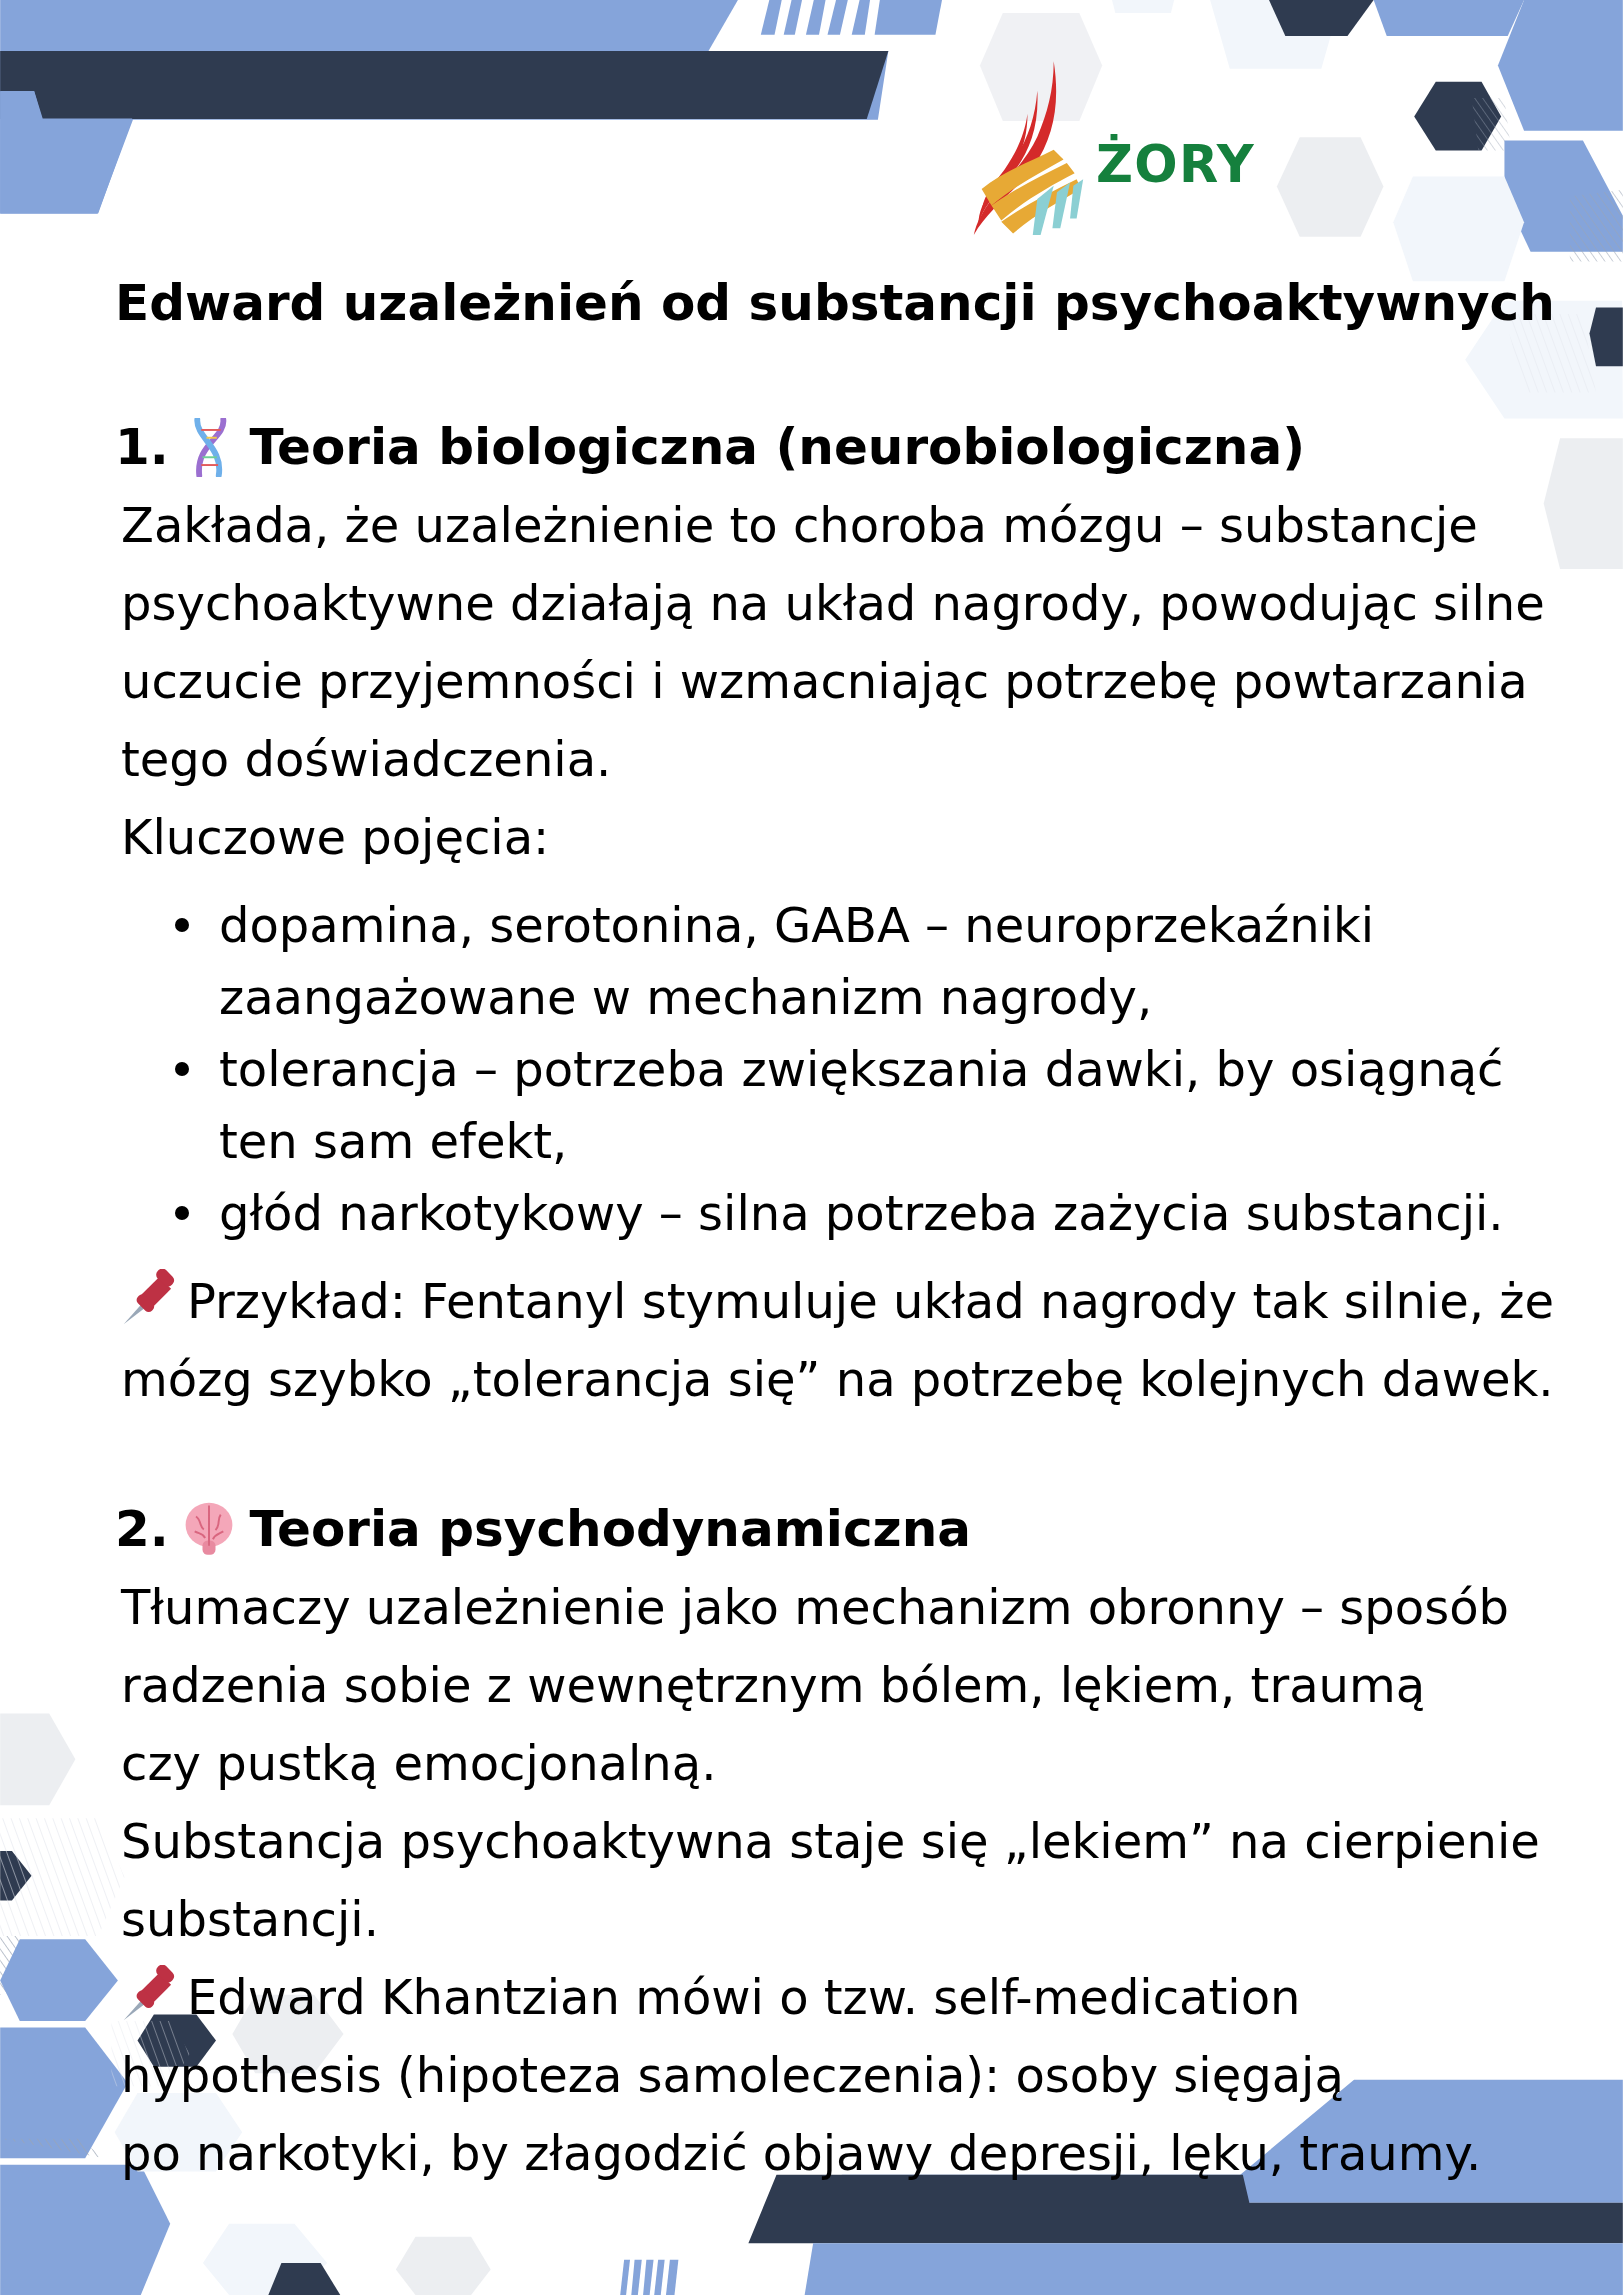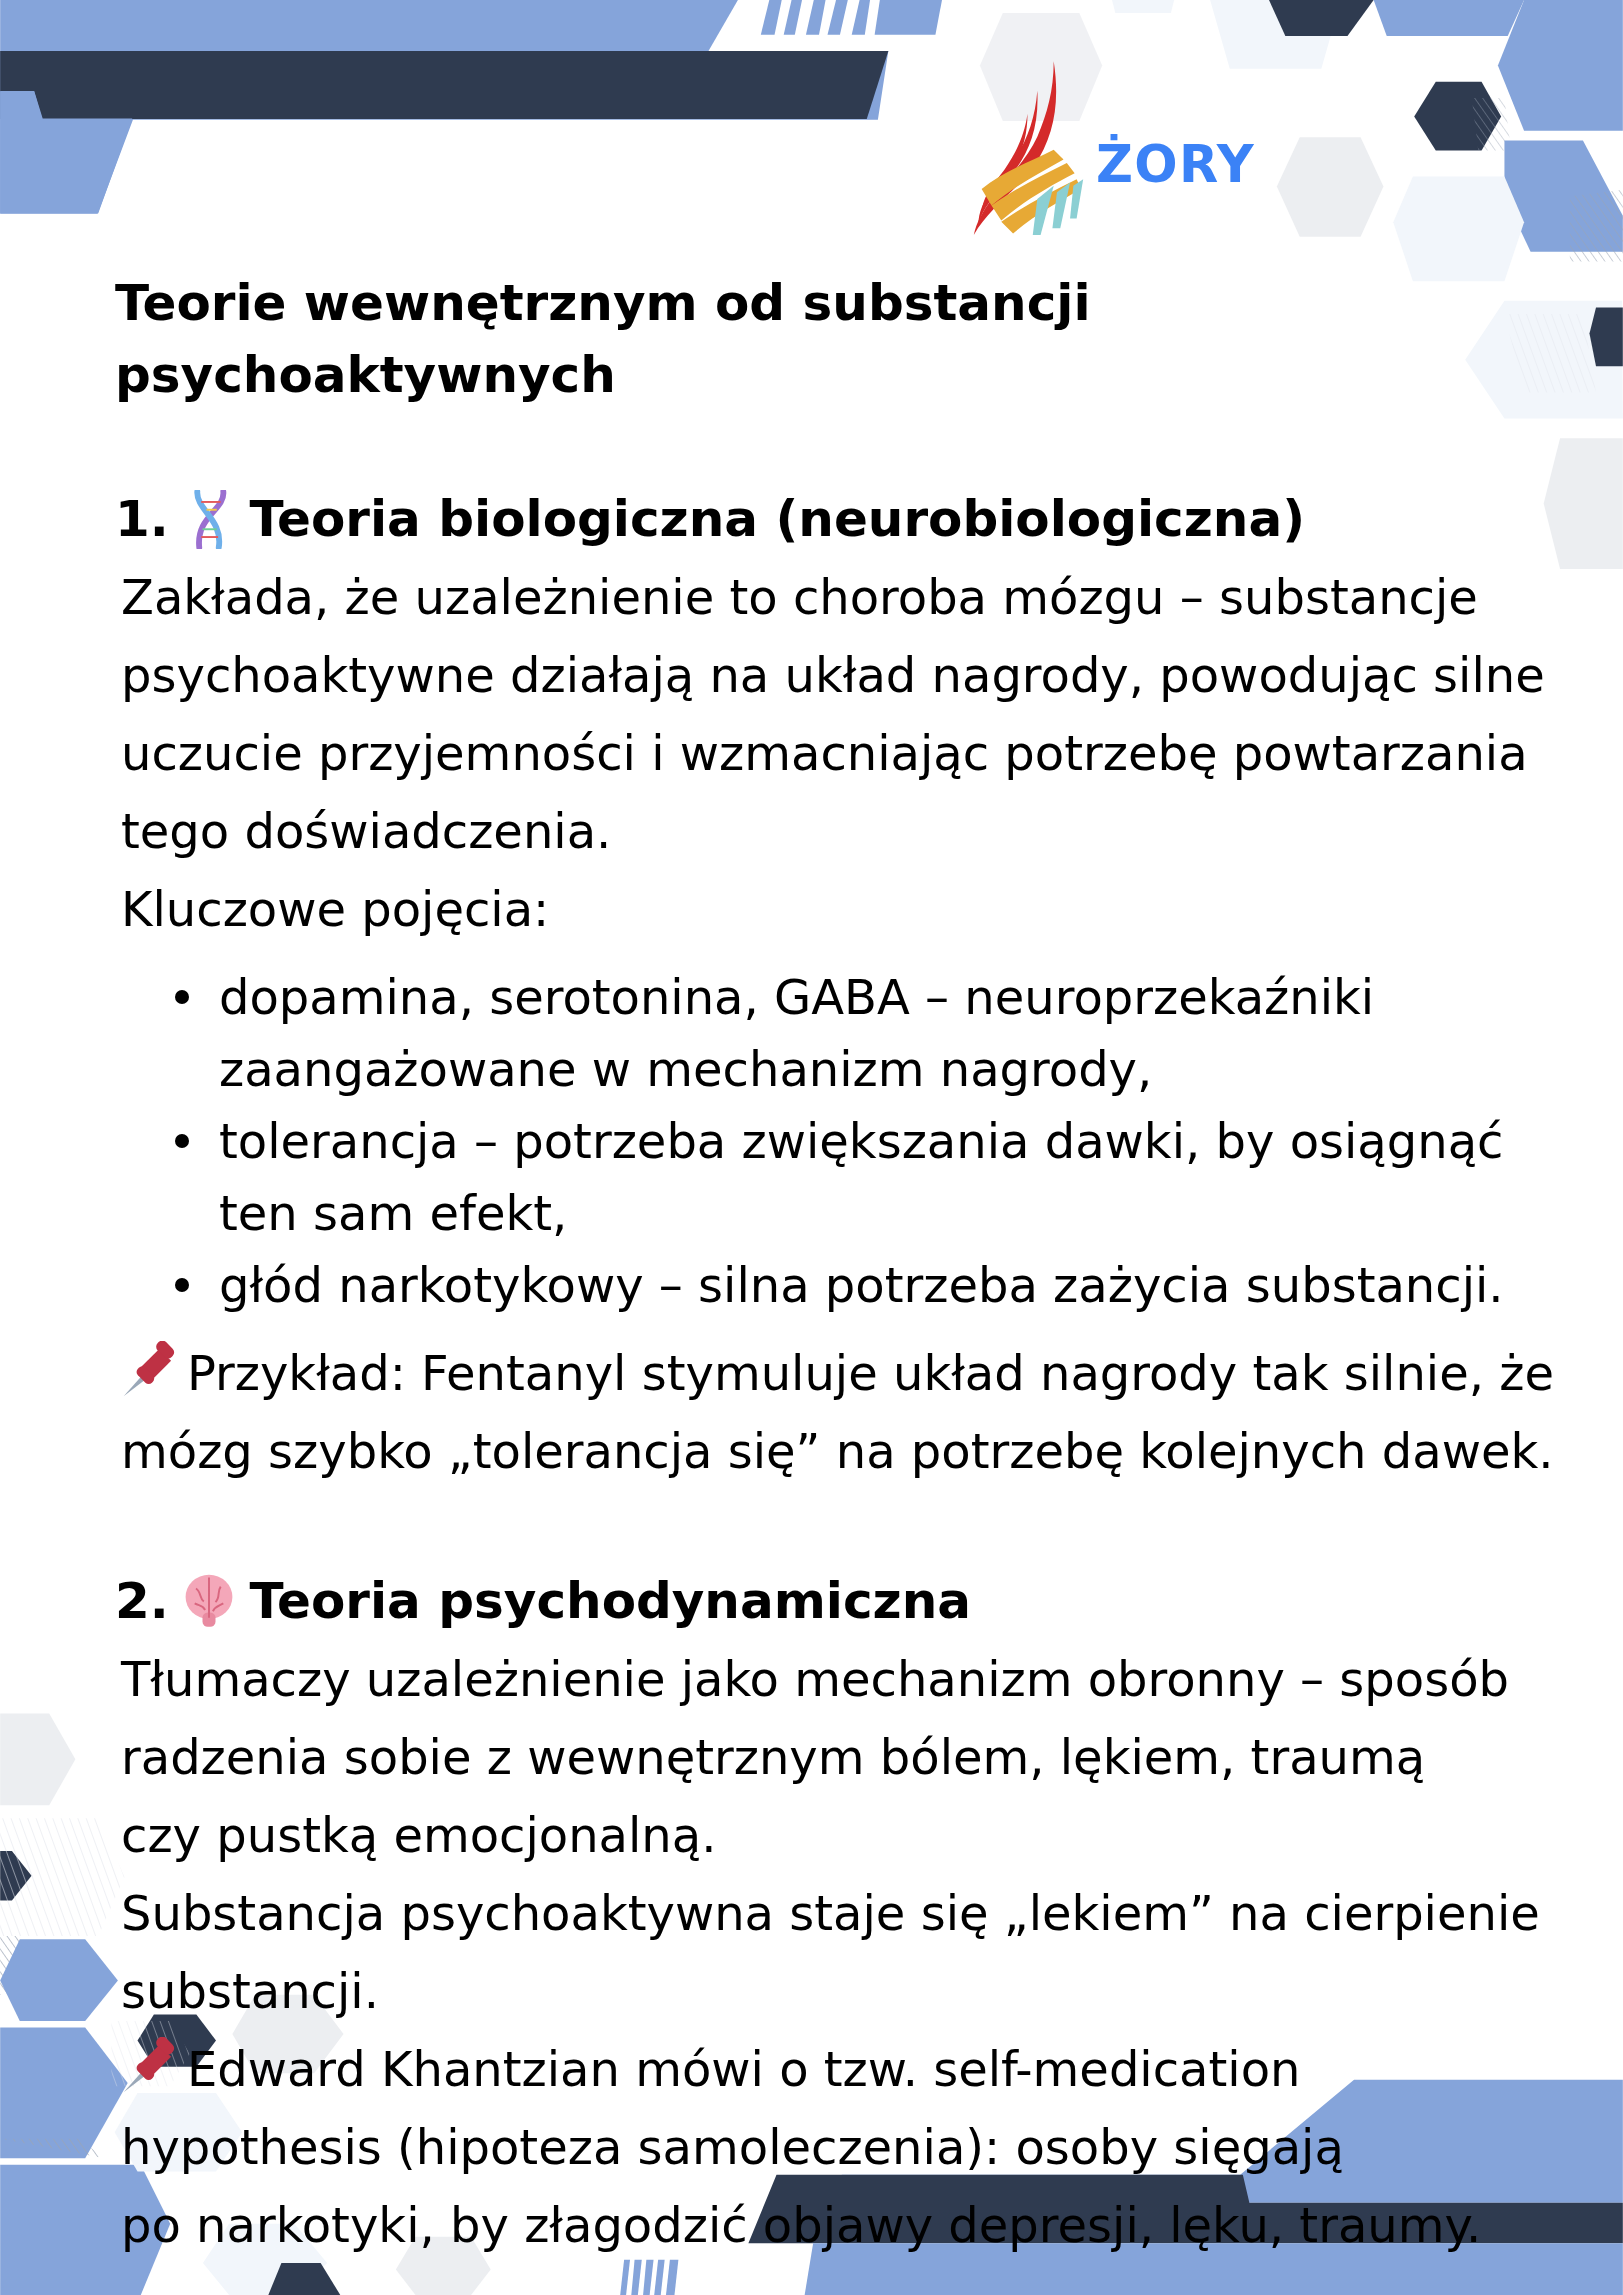--- a/index.html
+++ b/index.html
@@ -1,19 +1,19 @@
 <!DOCTYPE html>
 <html style="font-size:10.5px"><head>
 <meta charset="utf-8">
 <style>
   html, body { margin: 0; padding: 0; }
   body { width: 1623px; height: 2295px; position: relative; overflow: hidden; background: #ffffff; font-family: "DejaVu Sans", "Liberation Sans", sans-serif; color: #000; }
   .deco { position: absolute; inset: 0; pointer-events: none; }
   .logo { position: absolute; left: 962px; top: 58px; width: 275px; height: 177px; }
-  .logo-text { position: absolute; left: 134px; top: 77px; font-family: "DejaVu Sans", sans-serif; font-weight: bold; font-size: 51px; color: #3b82f6; letter-spacing: 1.3px; }
+  .logo-text { position: absolute; left: 134px; top: 77px; font-family: "DejaVu Sans", sans-serif; font-weight: bold; font-size: 51px; color: #15803d; letter-spacing: 1.3px; }
   .content { position: absolute; left: 115px; top: 267px; width: 1452px; }
   .title { font-weight: bold; font-size: 50px; line-height: 72px; margin: 0; }
   .section-head { font-weight: bold; font-size: 50px; line-height: 72px; margin: 0; display: flex; align-items: center; gap: 0; }
   .section-head .num { margin-right: 14.4px; }
   .section-head .emoji { margin-right: 14.4px; display: inline-block; width: 52px; height: 59px; }
   .p { font-size: 48px; line-height: 72px; margin: 6px; white-space: nowrap; }
   .gap { height: 72px; }
   ul.bullets { list-style: none; margin: 16px; padding: 0 0 0 88px; }
   ul.bullets li { font-size: 48px; line-height: 72px; position: relative; white-space: normal; width: 1341px; }
   ul.bullets li::before { content: ""; position: absolute; left: -44px; top: 29px; width: 14.4px; height: 14.4px; border-radius: 50%; background: #000; }
@@ -110,21 +110,21 @@
     <path d="M45 225 C 80 200, 120 180, 160 160 L 172 176 C 135 195, 95 218, 60 248 Z" fill="#e7a935"></path>
     <path d="M60 250 C 95 225, 135 205, 175 185 L 182 200 C 150 218, 110 240, 78 268 Z" fill="#e7a935"></path>
     <path d="M115 215 L 140 195 L 120 270 L 108 270 Z" fill="#8bcfd3"></path>
     <path d="M145 205 L 165 190 L 150 260 L 138 260 Z" fill="#8bcfd3"></path>
     <path d="M170 195 L 185 185 L 175 245 L 165 245 Z" fill="#8bcfd3"></path>
   </svg>
   <span class="logo-text">ŻORY</span>
 </div>
 
 <main class="content">
-  <h1 class="title">Teorie wewnętrznym od substancji psychoaktywnych</h1>
+  <h1 class="title">Edward uzależnień od substancji psychoaktywnych</h1>
   <div class="gap"></div>
 
   <section>
     <h2 class="section-head">
       <span class="num">1.</span>
       <svg class="emoji" viewBox="0 0 80 90">
         <path d="M62 2 C 65 30, 20 40, 25 88" stroke="#9b6fd0" stroke-width="9" fill="none" stroke-linecap="round"></path>
         <path d="M22 2 C 20 30, 62 45, 55 88" stroke="#6fb0ea" stroke-width="9" fill="none" stroke-linecap="round"></path>
         <g stroke-width="3">
           <line x1="28" y1="18" x2="58" y2="18" stroke="#e35b5b"></line>

